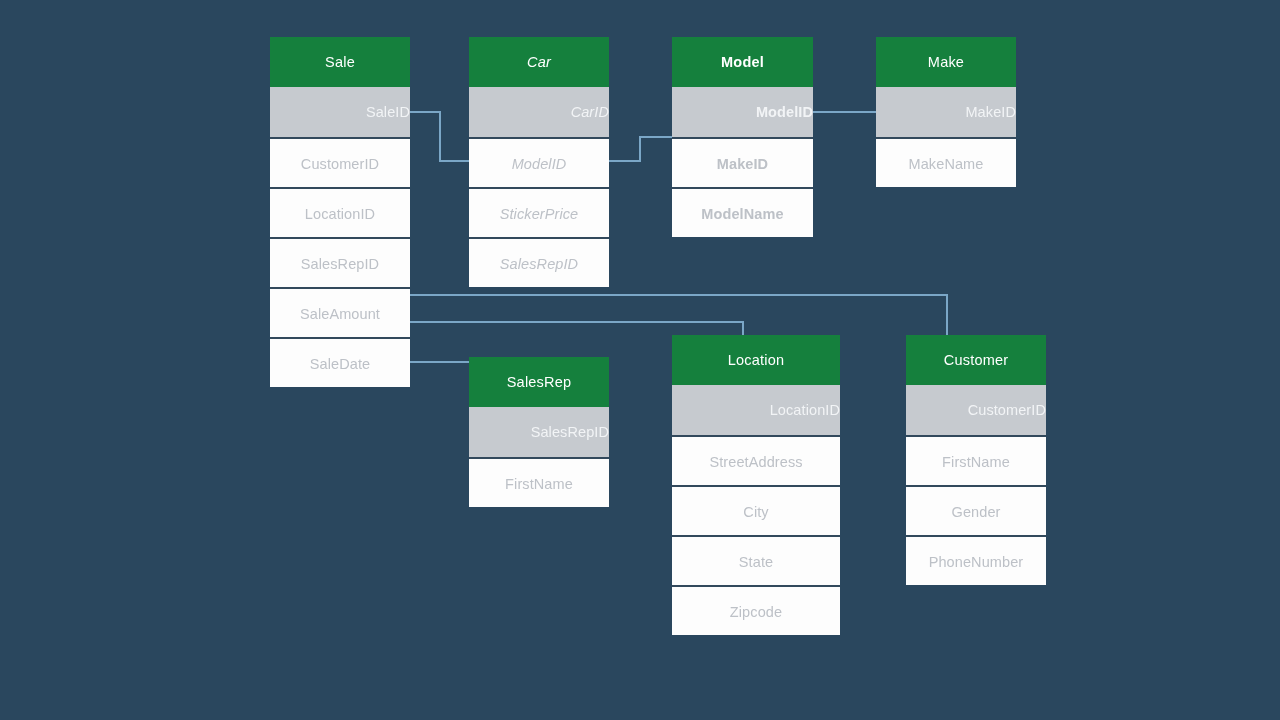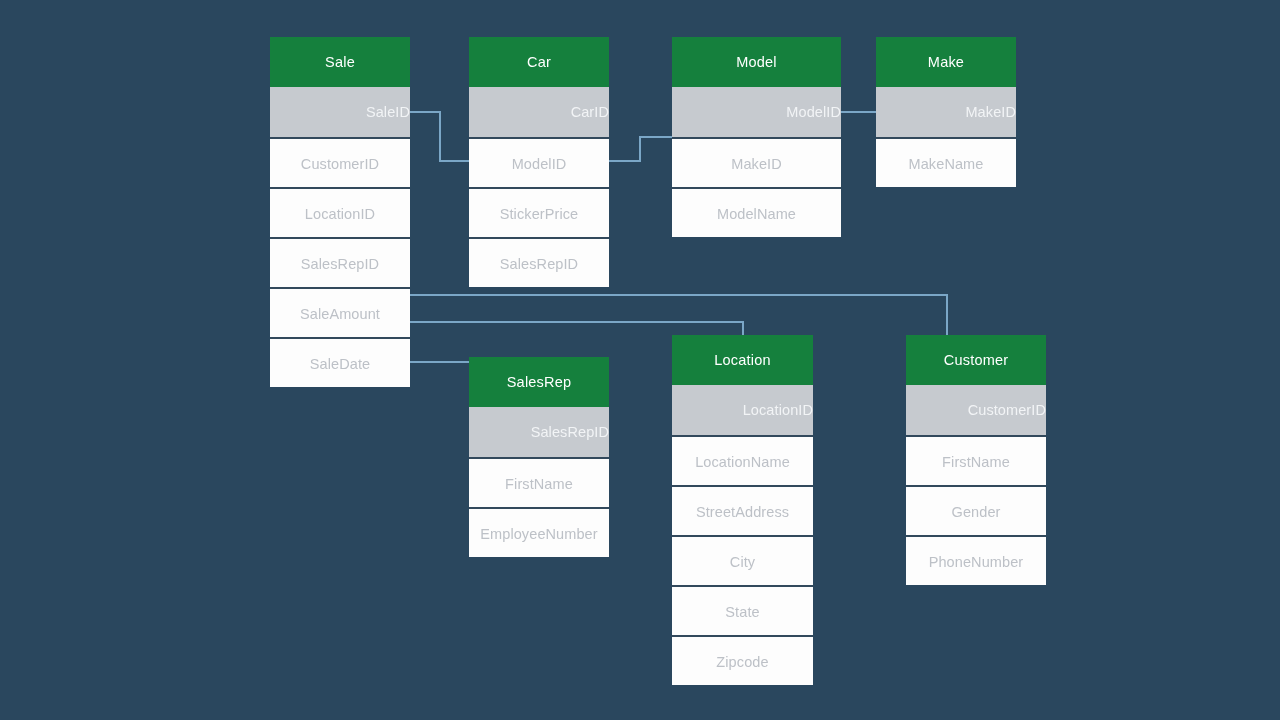--- a/index.html
+++ b/index.html
@@ -75,48 +75,46 @@
   <div id="entities-root">
       <div class="entity-table" style="left: 270px; top: 37px; width: 140px;">
         <div class="entity-header">Sale</div>
         <div class="entity-field pk">SaleID</div>
         <div class="entity-field normal">CustomerID</div>
         <div class="entity-field normal">LocationID</div>
         <div class="entity-field normal">SalesRepID</div>
         <div class="entity-field normal">SaleAmount</div>
         <div class="entity-field normal">SaleDate</div>
       </div>
-      <div class="entity-table" style="left: 469px; top: 37px; width: 140px;">
+      <div class="entity-table" style="left: 469px; top: 37px; width: 140px; font-style: italic;">
         <div class="entity-header">Car</div>
         <div class="entity-field pk">CarID</div>
         <div class="entity-field normal">ModelID</div>
         <div class="entity-field normal">StickerPrice</div>
         <div class="entity-field normal">SalesRepID</div>
       </div>
-      <div class="entity-table" style="left: 672px; top: 37px; width: 169px;">
+      <div class="entity-table" style="left: 672px; top: 37px; width: 141px; font-weight: bold;">
         <div class="entity-header">Model</div>
         <div class="entity-field pk">ModelID</div>
         <div class="entity-field normal">MakeID</div>
         <div class="entity-field normal">ModelName</div>
       </div>
       <div class="entity-table" style="left: 876px; top: 37px; width: 140px;">
         <div class="entity-header">Make</div>
         <div class="entity-field pk">MakeID</div>
         <div class="entity-field normal">MakeName</div>
       </div>
       <div class="entity-table" style="left: 469px; top: 337px; width: 140px; margin-top: 20px;">
         <div class="entity-header">SalesRep</div>
         <div class="entity-field pk">SalesRepID</div>
         <div class="entity-field normal">FirstName</div>
-        <div class="entity-field normal">EmployeeNumber</div>
       </div>
-      <div class="entity-table" style="left: 672px; top: 335px; width: 141px;">
+      <div class="entity-table" style="left: 672px; top: 335px; width: 168px;">
         <div class="entity-header">Location</div>
         <div class="entity-field pk">LocationID</div>
-        <div class="entity-field normal">LocationName</div>
         <div class="entity-field normal">StreetAddress</div>
         <div class="entity-field normal">City</div>
         <div class="entity-field normal">State</div>
         <div class="entity-field normal">Zipcode</div>
       </div>
       <div class="entity-table" style="left: 876px; top: 335px; width: 140px; margin-left: 30px;">
         <div class="entity-header">Customer</div>
         <div class="entity-field pk">CustomerID</div>
         <div class="entity-field normal">FirstName</div>
         <div class="entity-field normal">Gender</div>

